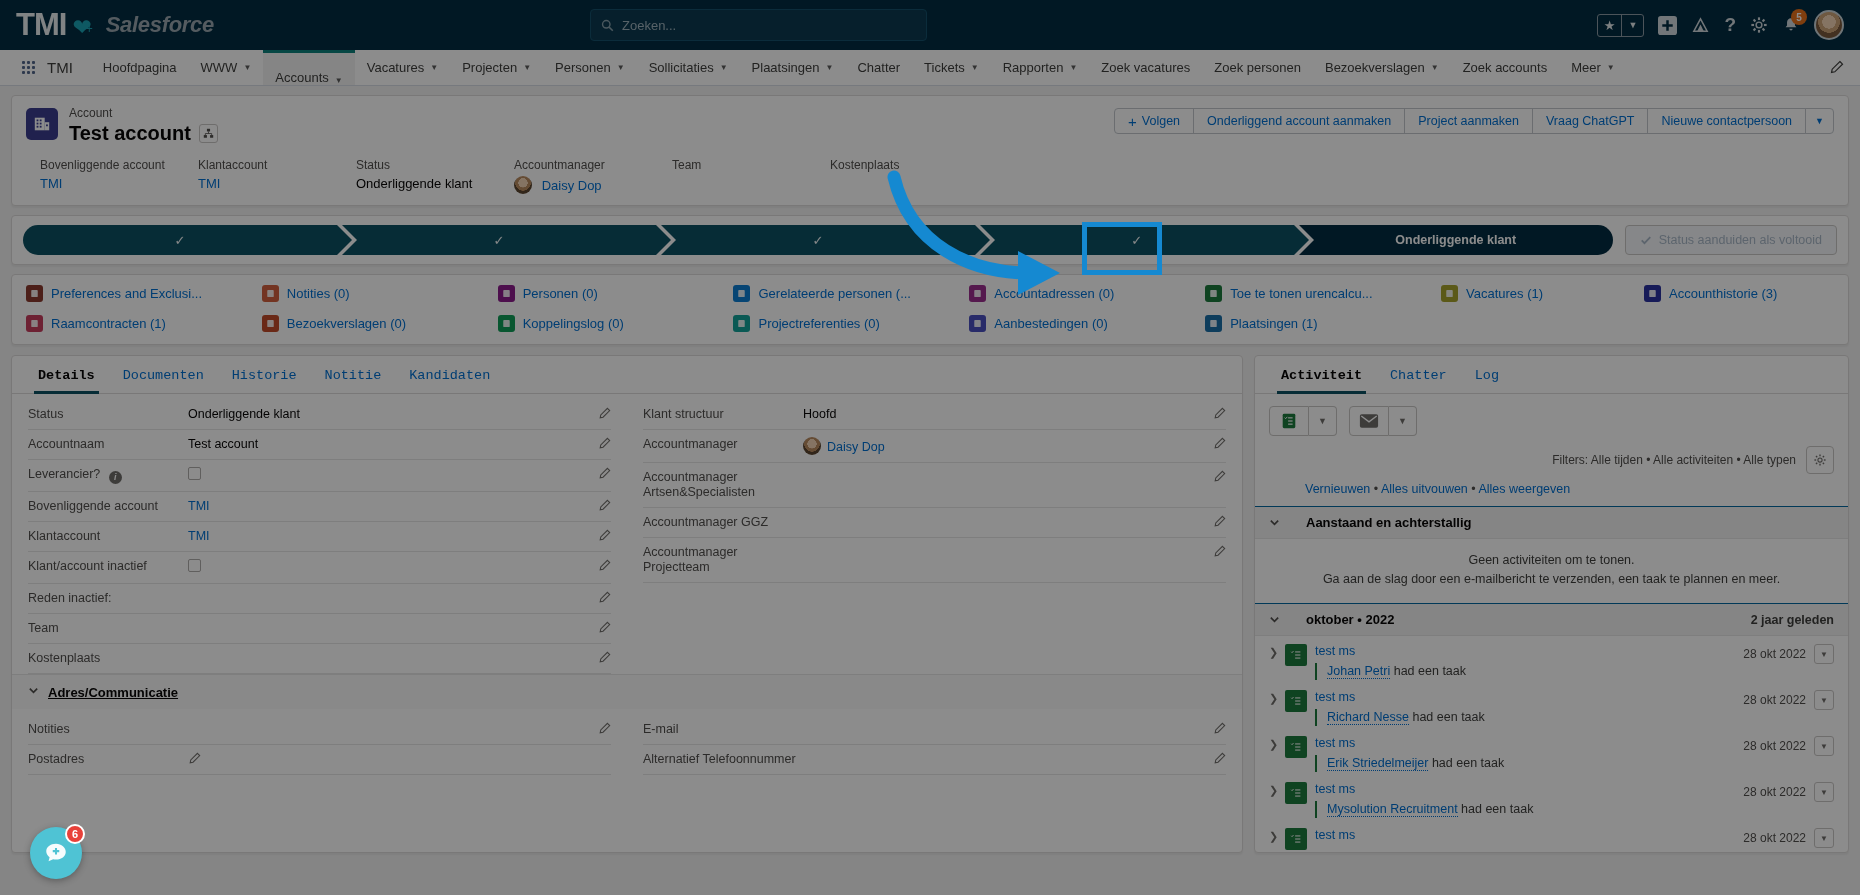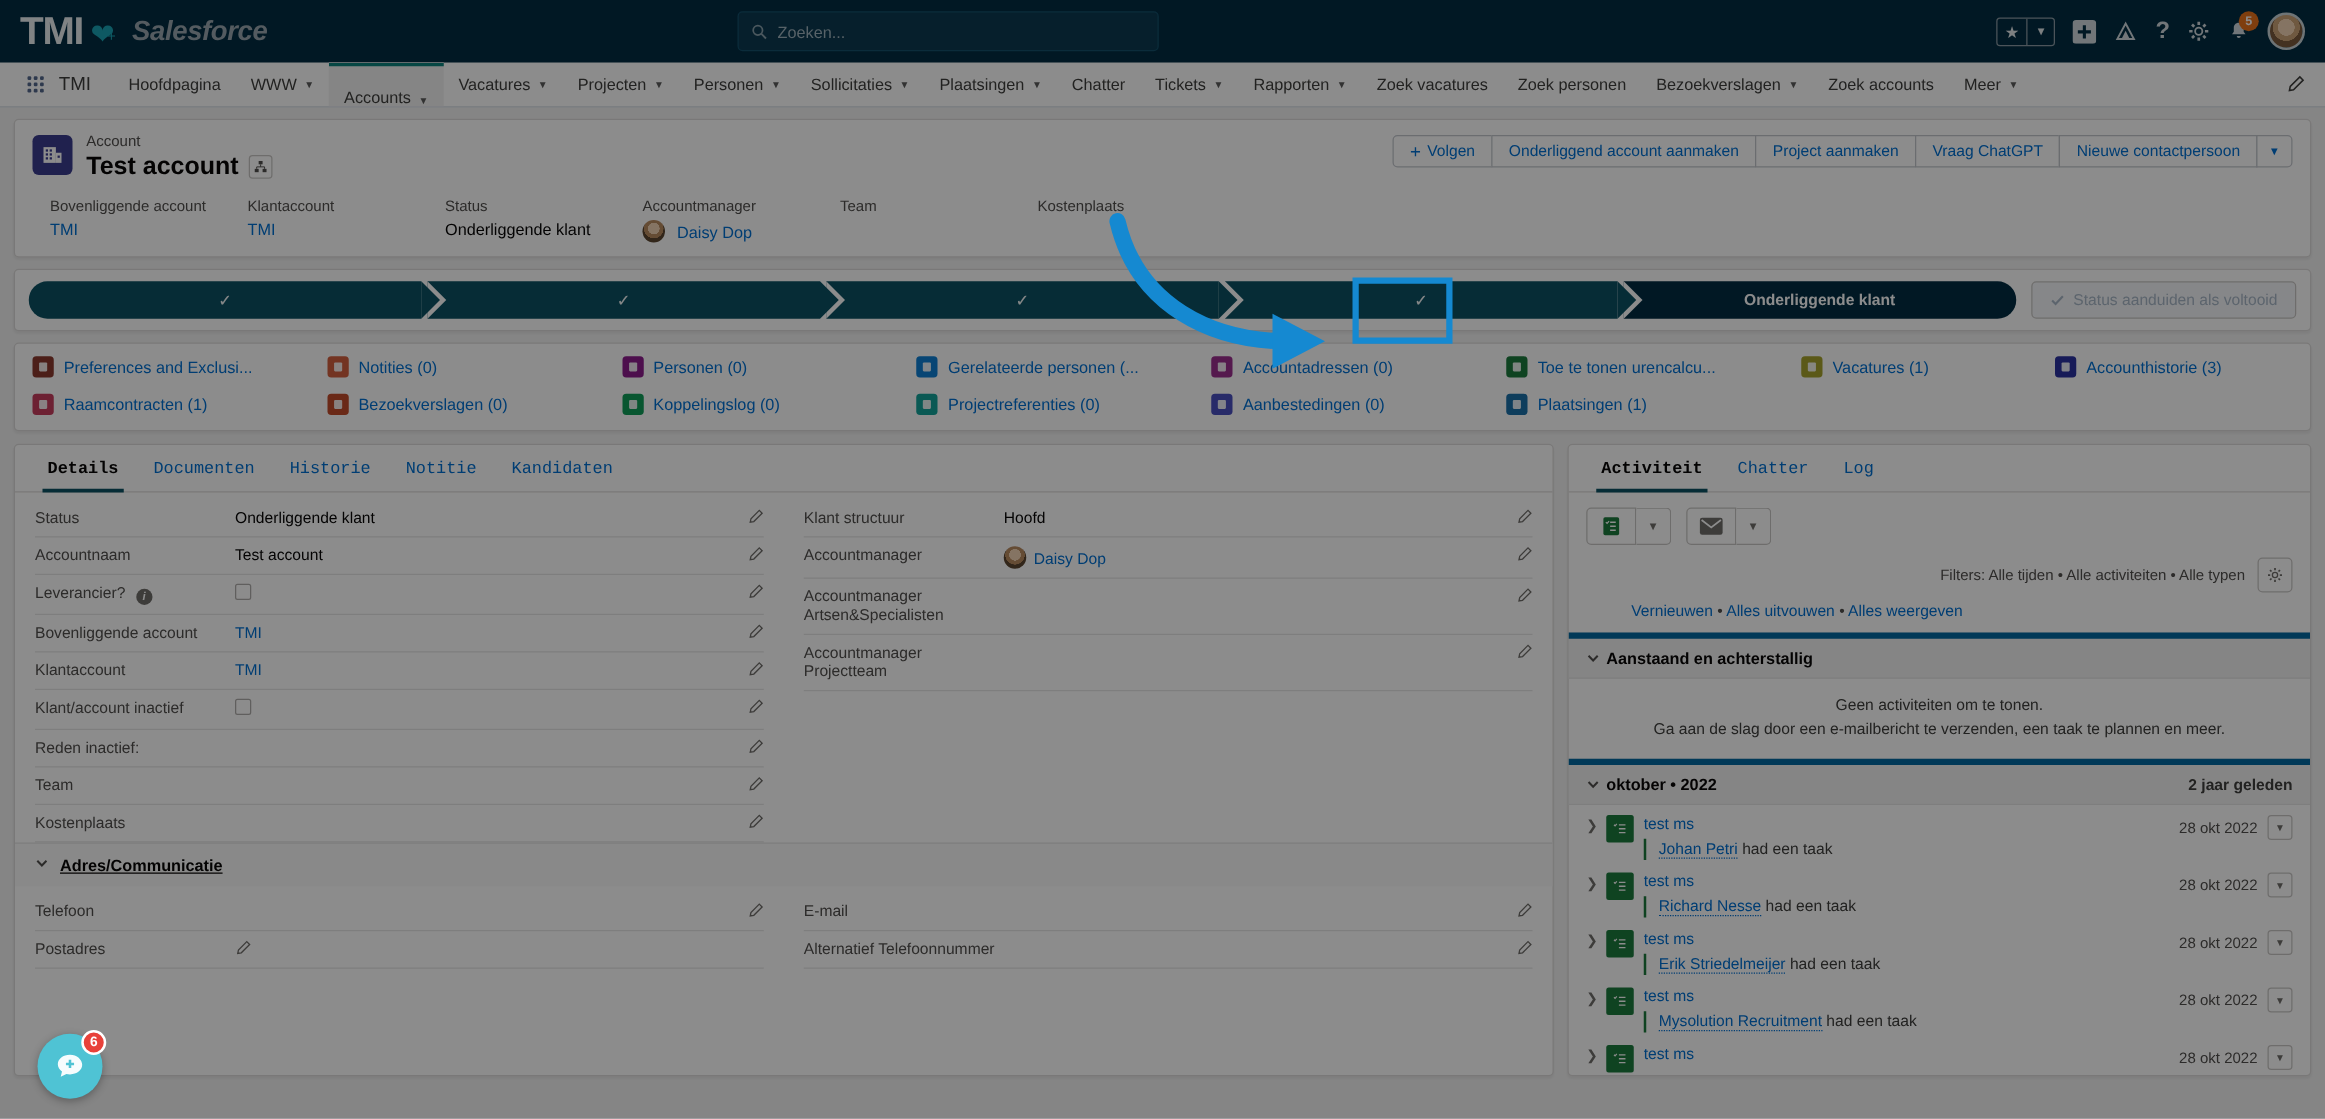--- a/index.html
+++ b/index.html
@@ -212,22 +212,22 @@
   .actbtn.carat { border-radius: 0 4px 4px 0; border-left: none; width: 28px; font-size: 9px; color: #706e6b;}
   .filters { text-align: left; padding: 4px 14px 0 14px; font-size: 12px; color: #514f4d;
     display: flex; align-items: center; justify-content: flex-end; gap: 10px;}
   .gear-btn {
     width: 28px; height: 28px; border: 1px solid #c9c7c5; border-radius: 4px;
     display: flex; align-items: center; justify-content: center; background: #fff; cursor:pointer;
   }
   .links-row { text-align: left; padding: 8px 14px 10px 50px; font-size: 12.5px; color: #514f4d; }
   .links-row a { color: #0070d2; text-decoration: none; }
   .grp-head {
-    display: flex; align-items: center; gap: 5px; padding: 8px 14px; background: #f3f3f3;
-    border-top: 5px solid #0369a1; border-bottom: 1px solid #e5e5e5;
+    display: flex; align-items: center; gap: 26px; padding: 8px 14px; background: #f3f3f3;
+    border-top: 1px solid #0369a1; border-bottom: 1px solid #e5e5e5;
     font-size: 13px; font-weight: bold; color: #080707; cursor: pointer;
   }
   .grp-head .agoright { margin-left: auto; font-weight: bold; color: #3e3e3c; font-size: 12.5px;}
   .empty { text-align: center; padding: 12px 30px 14px 30px; font-size: 12.5px; color: #3e3e3c; line-height: 19px;}
   .tl-item { display: flex; align-items: flex-start; padding: 8px 14px 2px 14px; position: relative; font-size: 12.5px; }
   .tl-chev { width: 14px; color: #706e6b; font-size: 11px; padding-top: 2px; cursor: pointer; }
   .tl-ic {
     width: 22px; height: 22px; background: #1c7a3d; border-radius: 2px; flex: none;
     display: flex; align-items: center; justify-content: center; margin: 0 8px 0 2px;
   }
@@ -829,20 +829,32 @@
       </div>
       <div class="dv"><span></span></div>
       <span class="pencil">
                   <svg width="13" height="13" viewBox="0 0 16 16">
                     <path d="M11.6 1.6l2.8 2.8-8.2 8.2-3.5.7.7-3.5z" fill="none" stroke="#706e6b" stroke-width="1.3"></path>
                   </svg>
                 </span>
     </div>
               <div class="drow">
       <div class="dl">
+        <span>Accountmanager GGZ</span>
+        
+      </div>
+      <div class="dv"><span></span></div>
+      <span class="pencil">
+                  <svg width="13" height="13" viewBox="0 0 16 16">
+                    <path d="M11.6 1.6l2.8 2.8-8.2 8.2-3.5.7.7-3.5z" fill="none" stroke="#706e6b" stroke-width="1.3"></path>
+                  </svg>
+                </span>
+    </div>
+              <div class="drow">
+      <div class="dl">
         <span>Accountmanager Projectteam</span>
         
       </div>
       <div class="dv"><span></span></div>
       <span class="pencil">
                   <svg width="13" height="13" viewBox="0 0 16 16">
                     <path d="M11.6 1.6l2.8 2.8-8.2 8.2-3.5.7.7-3.5z" fill="none" stroke="#706e6b" stroke-width="1.3"></path>
                   </svg>
                 </span>
     </div>
@@ -850,21 +862,21 @@
         </div>
         <div class="section-head">
           <svg width="11" height="11" viewBox="0 0 12 12">
               <path d="M2 4l4 4 4-4" stroke="#514f4d" stroke-width="1.8" fill="none"></path>
             </svg>
           <span>Adres/Communicatie</span>
         </div>
         <div class="detail-grid">
           <div class="dcol">
             <div class="drow">
-              <div class="dl">Telefoon</div>
+              <div class="dl">Notities</div>
               <div class="dv"></div>
               <span class="pencil">
                   <svg width="13" height="13" viewBox="0 0 16 16">
                     <path d="M11.6 1.6l2.8 2.8-8.2 8.2-3.5.7.7-3.5z" fill="none" stroke="#706e6b" stroke-width="1.3"></path>
                   </svg>
                 </span>
             </div>
             <div class="drow">
               <div class="dl">Postadres</div>
               <span class="pencil">

